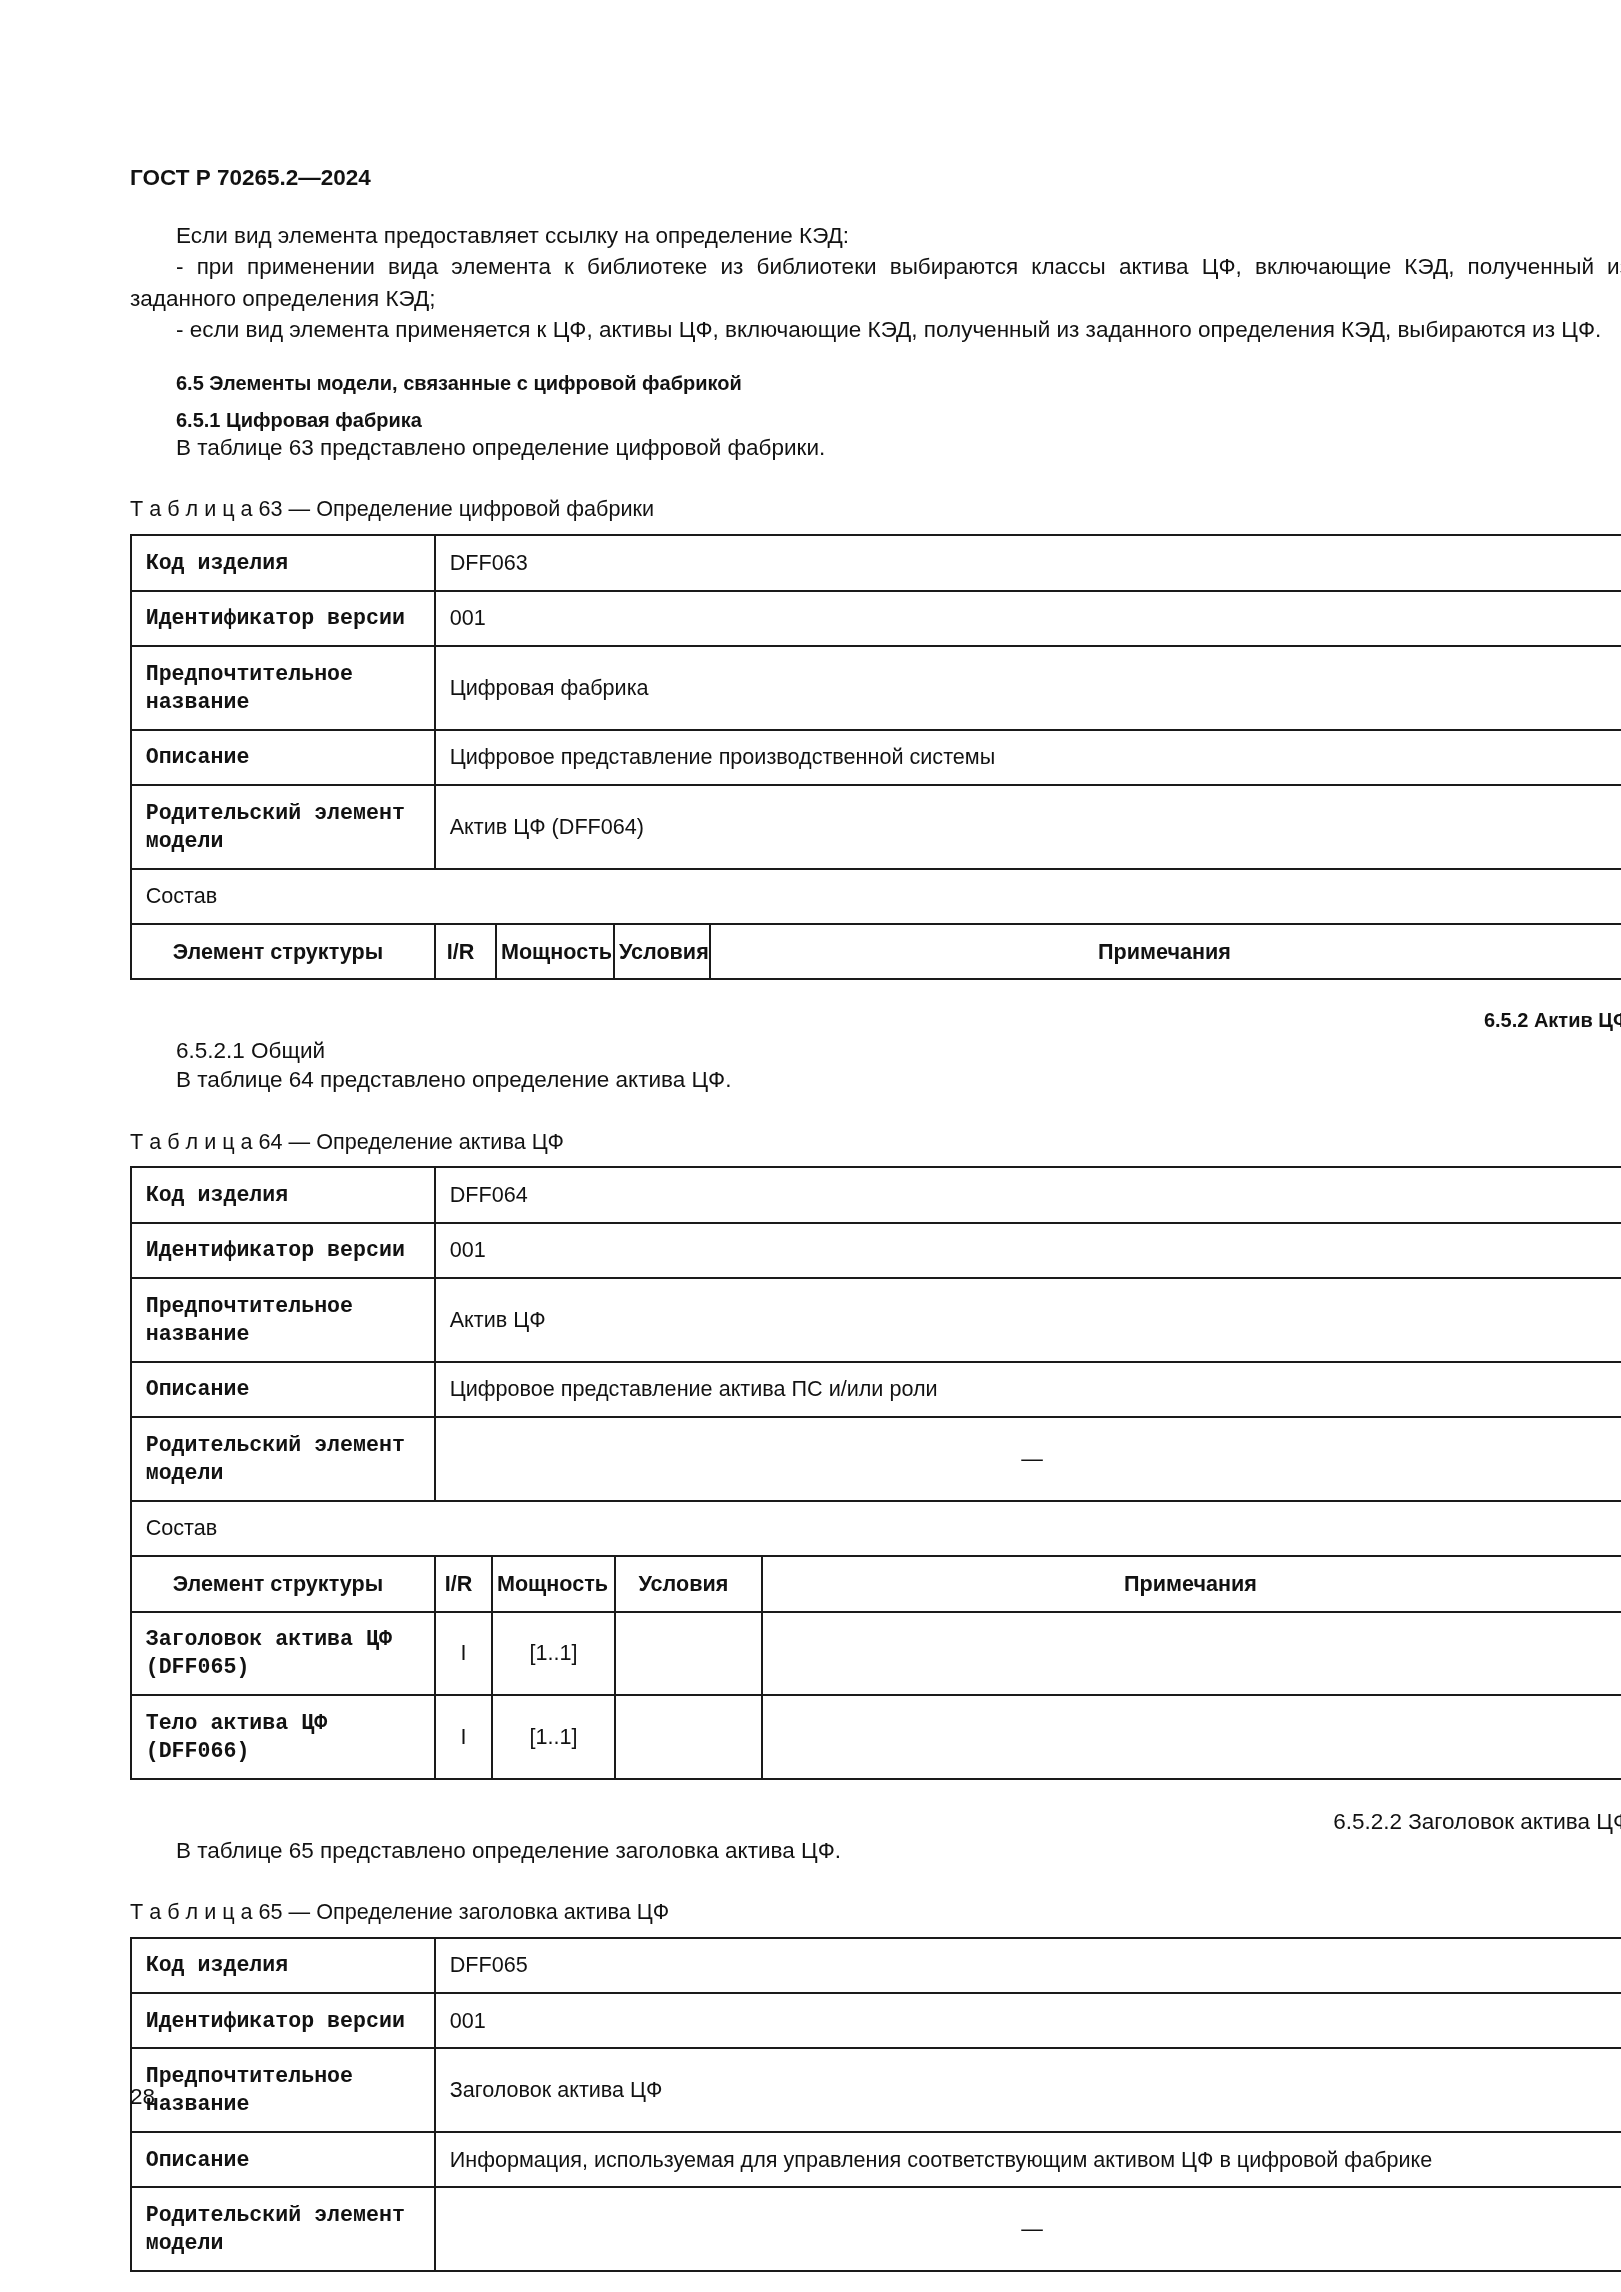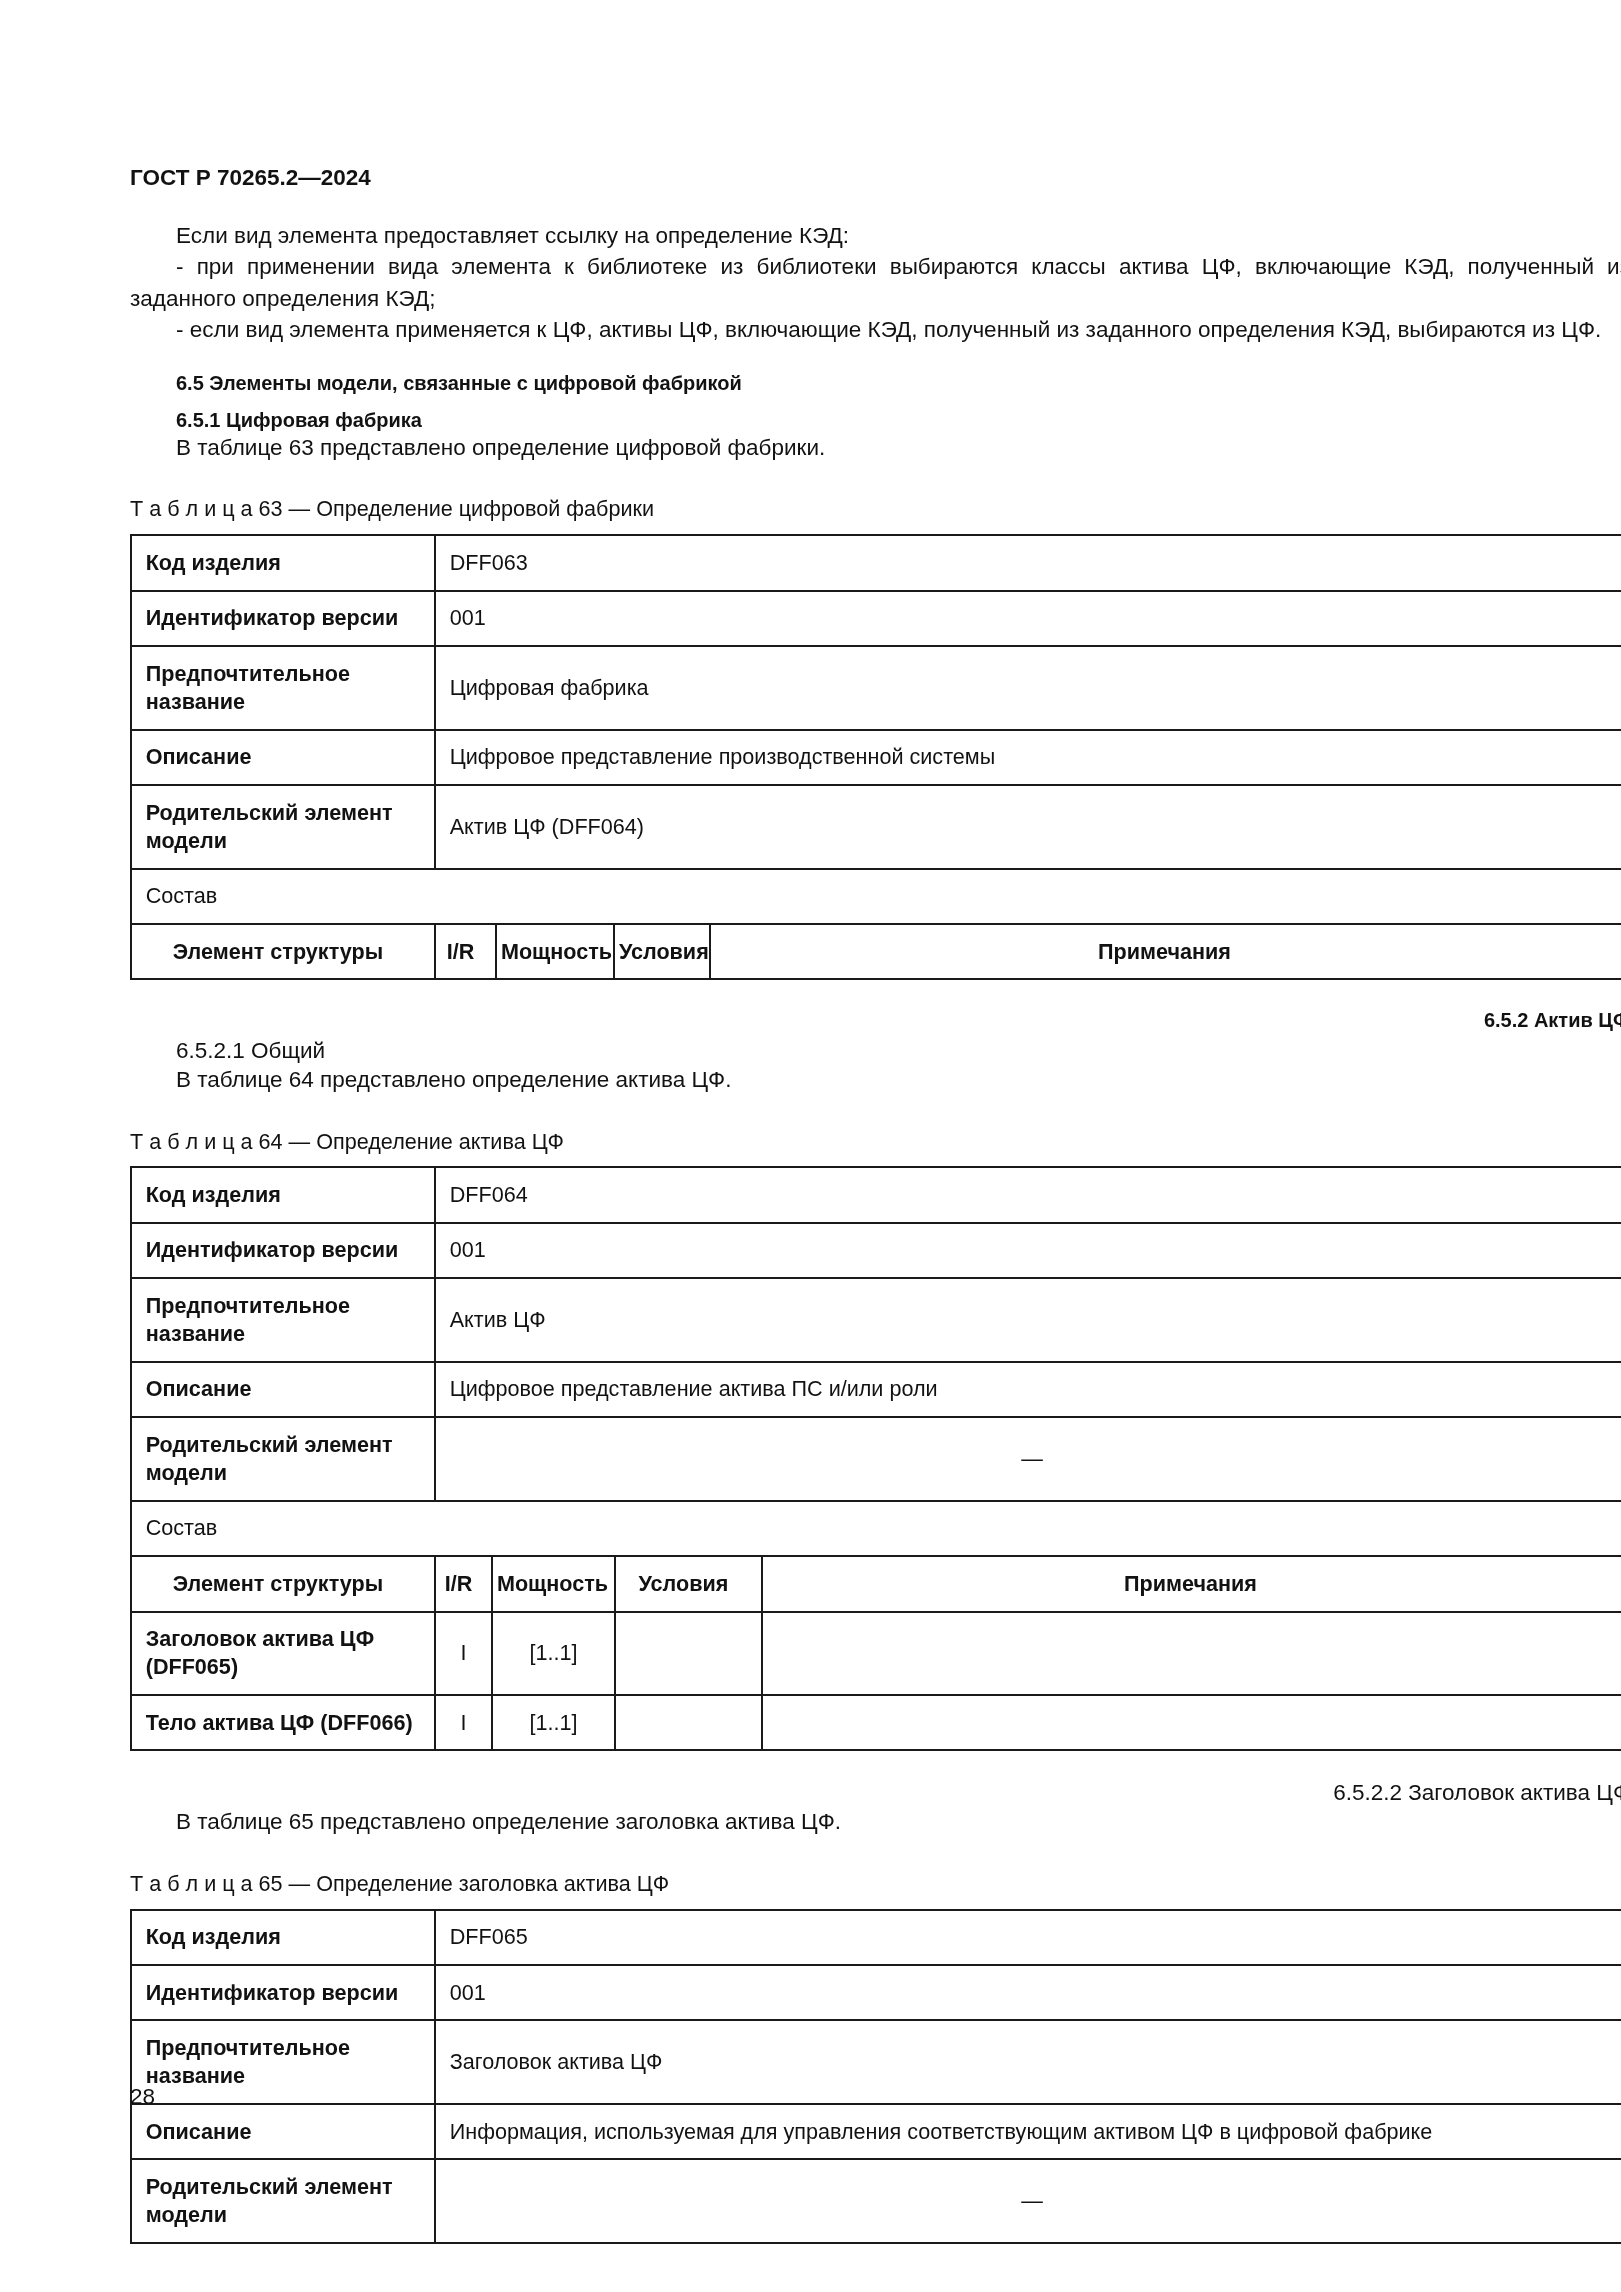--- a/index.html
+++ b/index.html
@@ -51,21 +51,21 @@
     table-layout: fixed;
     font-size: 21.6px;
   }
   table.def td {
     border: 2px solid #1a1a1a;
     padding: 12.7px 13.7px;
     line-height: 1.3;
     vertical-align: middle;
     overflow: hidden;
   }
-  td.lab { font-weight: bold; }
+  td.lab { font-weight: bold; font-family: Liberation Mono, monospace; }
   td.ctr { text-align: center; }
   tr.head td { font-weight: bold; text-align: center; padding-left: 3.9px; padding-right: 14px; }
   td.sec { text-align: left; }
   .page-number {
     position: absolute;
     left: 130px; top: 2084px;
     font-size: 22.5px;
   }
 </style>
 </head>

